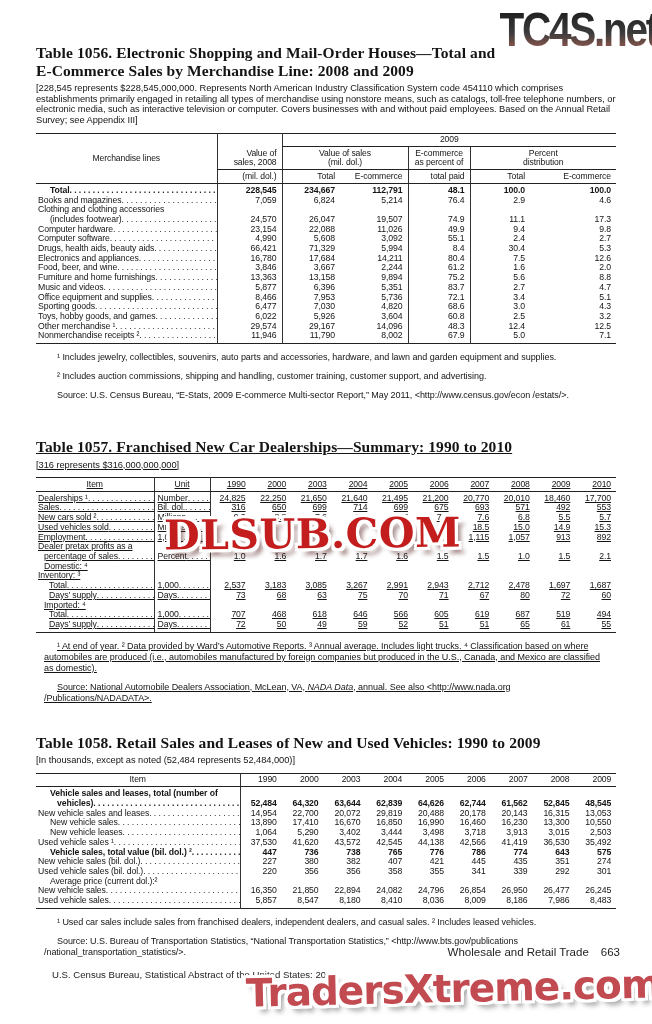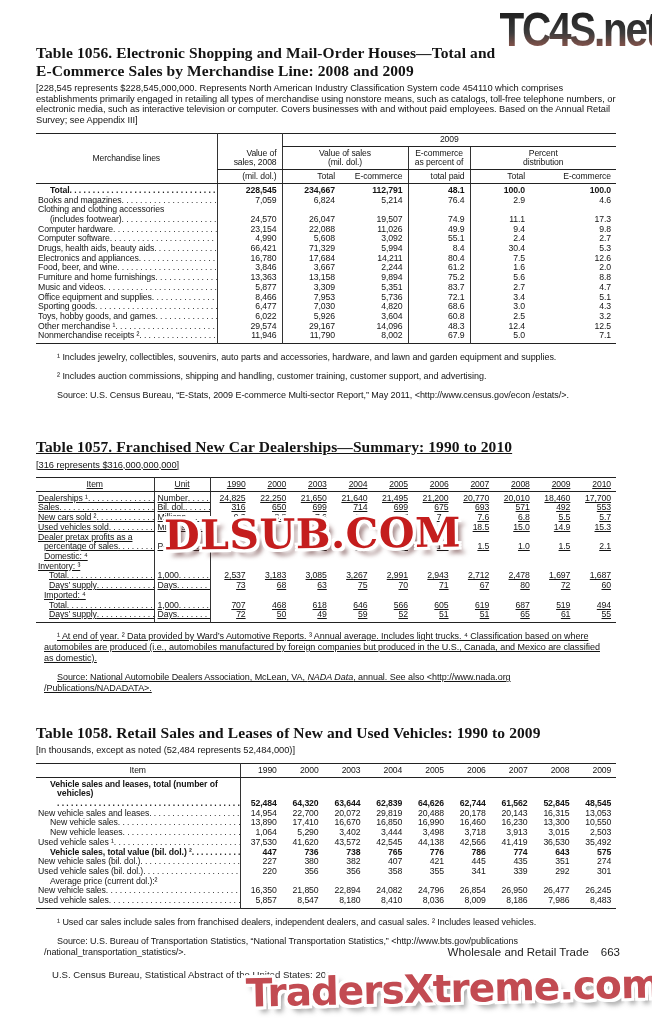--- a/index.html
+++ b/index.html
@@ -29,21 +29,21 @@
   .lt{white-space:nowrap;}
   .dots{flex:1 1 auto;min-width:0;overflow:hidden;white-space:nowrap;color:#222;}
   .dots::after{content:" . . . . . . . . . . . . . . . . . . . . . . . . . . . . . . . . . . . . . . . . . . . . . . . . . . . . . . . . . . . . . . . . . . . . . . . .";}
   tr.bold td{font-weight:bold;}
   tbody tr:first-child td{padding-top:2px;}
   tbody tr:last-child td{padding-bottom:2px;}
   #t1056 .ind1{padding-left:12px;}
   #t1057 .ind1{padding-left:6px;}
   #t1057 .ind2{padding-left:11px;}
   #t1058 .ind1{padding-left:12px;}
-  #t1058 .ind2{padding-left:19px;flex-direction:column;}
+  #t1058 .ind2{padding-left:19px;}
   .fnblock{margin-top:5px;}
   .fn,.src{font-size:9px;line-height:11px;margin:8px;text-indent:13px;letter-spacing:-.05px;}
   .src .it{font-style:italic;}
   .s1056{padding-top:44px;}
   .s1057{margin-top:37px;text-decoration:underline;}
   .s1058{margin-top:30px;}
   .twrap{position:relative;}
   
   .wm{position:absolute;font-weight:bold;z-index:6;pointer-events:none;white-space:nowrap;}
   .wm-top{top:3px;right:-5px;font-family:"Liberation Sans",sans-serif;font-size:45px;
@@ -244,21 +244,21 @@
             <td class="num">8.8</td>
           </tr>
           <tr>
             <td class="lbl">
               <div class="lline ind0">
                 <span class="lt">Music and videos</span>
                 <span class="dots"></span>
               </div>
             </td>
             <td class="num bl">5,877</td>
-            <td class="num bl">3,309</td>
+            <td class="num bl">6,396</td>
             <td class="num">5,351</td>
             <td class="num bl">83.7</td>
             <td class="num bl">2.7</td>
             <td class="num">4.7</td>
           </tr>
           <tr>
             <td class="lbl">
               <div class="lline ind0">
                 <span class="lt">Office equipment and supplies</span>
                 <span class="dots"></span>
@@ -455,20 +455,44 @@
               <td class="num"></td>
               <td class="num"></td>
               <td class="num">18.5</td>
               <td class="num">15.0</td>
               <td class="num">14.9</td>
               <td class="num">15.3</td>
             </tr>
             <tr>
               <td class="lbl">
                 <div class="lline ind0">
+                  <span class="lt">Employment</span>
+                  <span class="dots"></span>
+                </div>
+              </td>
+              <td class="unit bl">
+                <div class="lline">
+                  <span class="lt">1,000</span>
+                  <span class="dots"></span>
+                </div>
+              </td>
+              <td class="num bl"></td>
+              <td class="num"></td>
+              <td class="num"></td>
+              <td class="num"></td>
+              <td class="num"></td>
+              <td class="num"></td>
+              <td class="num">1,115</td>
+              <td class="num">1,057</td>
+              <td class="num">913</td>
+              <td class="num">892</td>
+            </tr>
+            <tr>
+              <td class="lbl">
+                <div class="lline ind0">
                   <span class="lt">Dealer pretax profits as a</span>
                 </div>
                 <div class="lline ind1">
                   <span class="lt">percentage of sales</span>
                   <span class="dots"></span>
                 </div>
               </td>
               <td class="unit bl">
                 <div class="lline">
                   <span class="lt">Percent</span>

